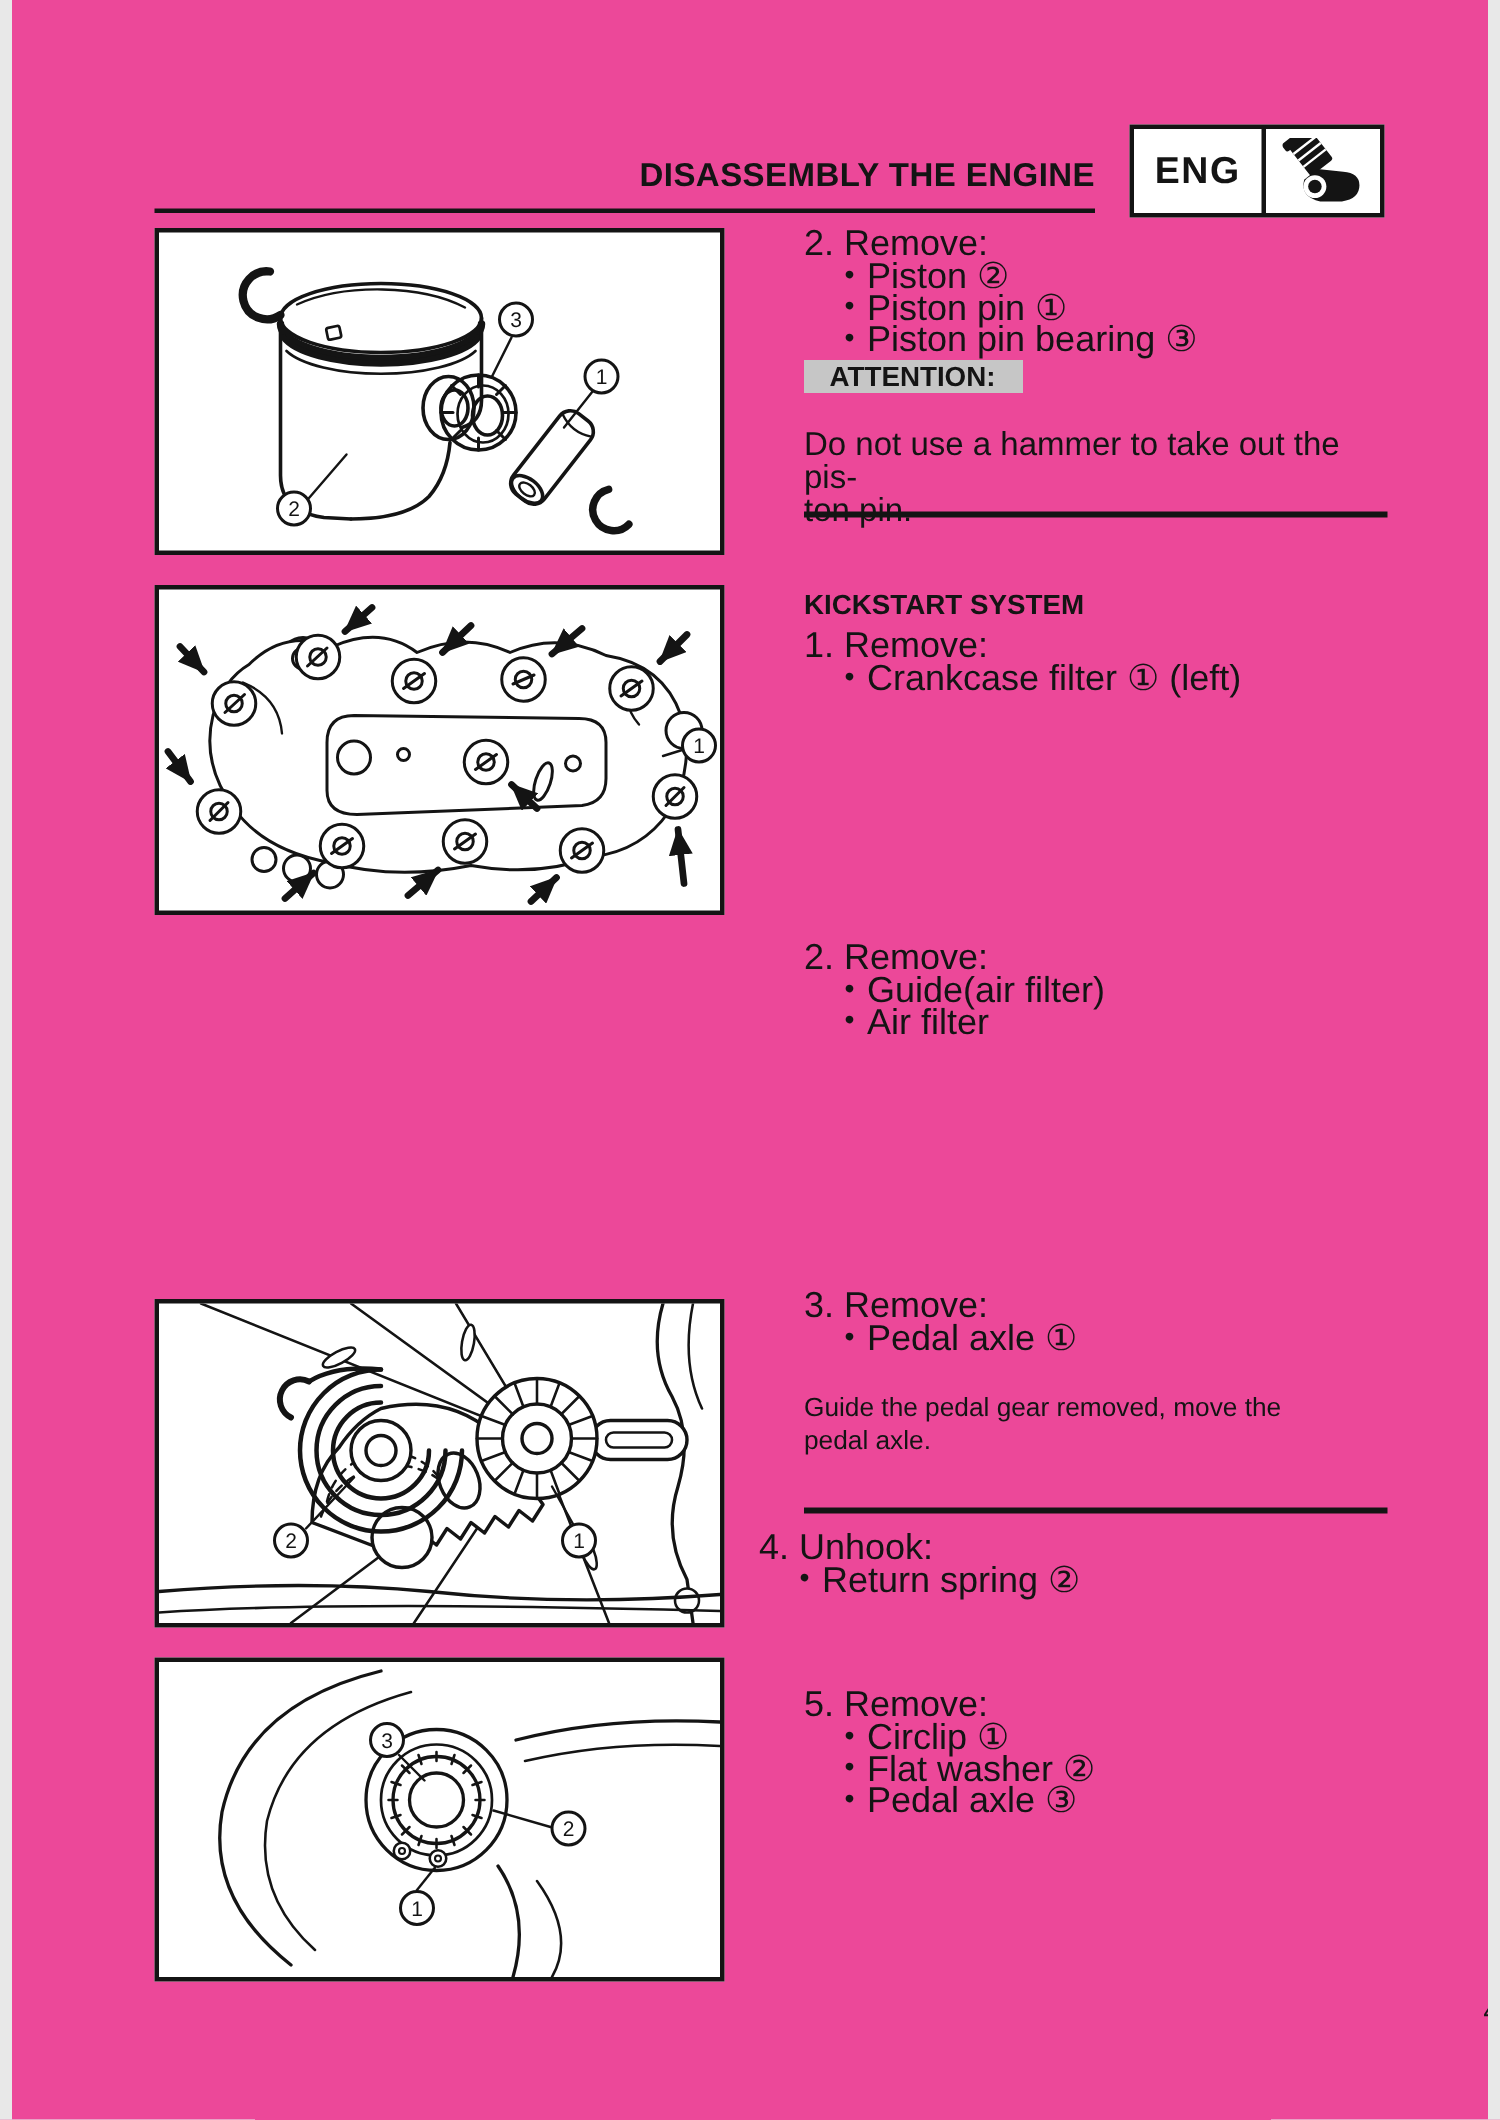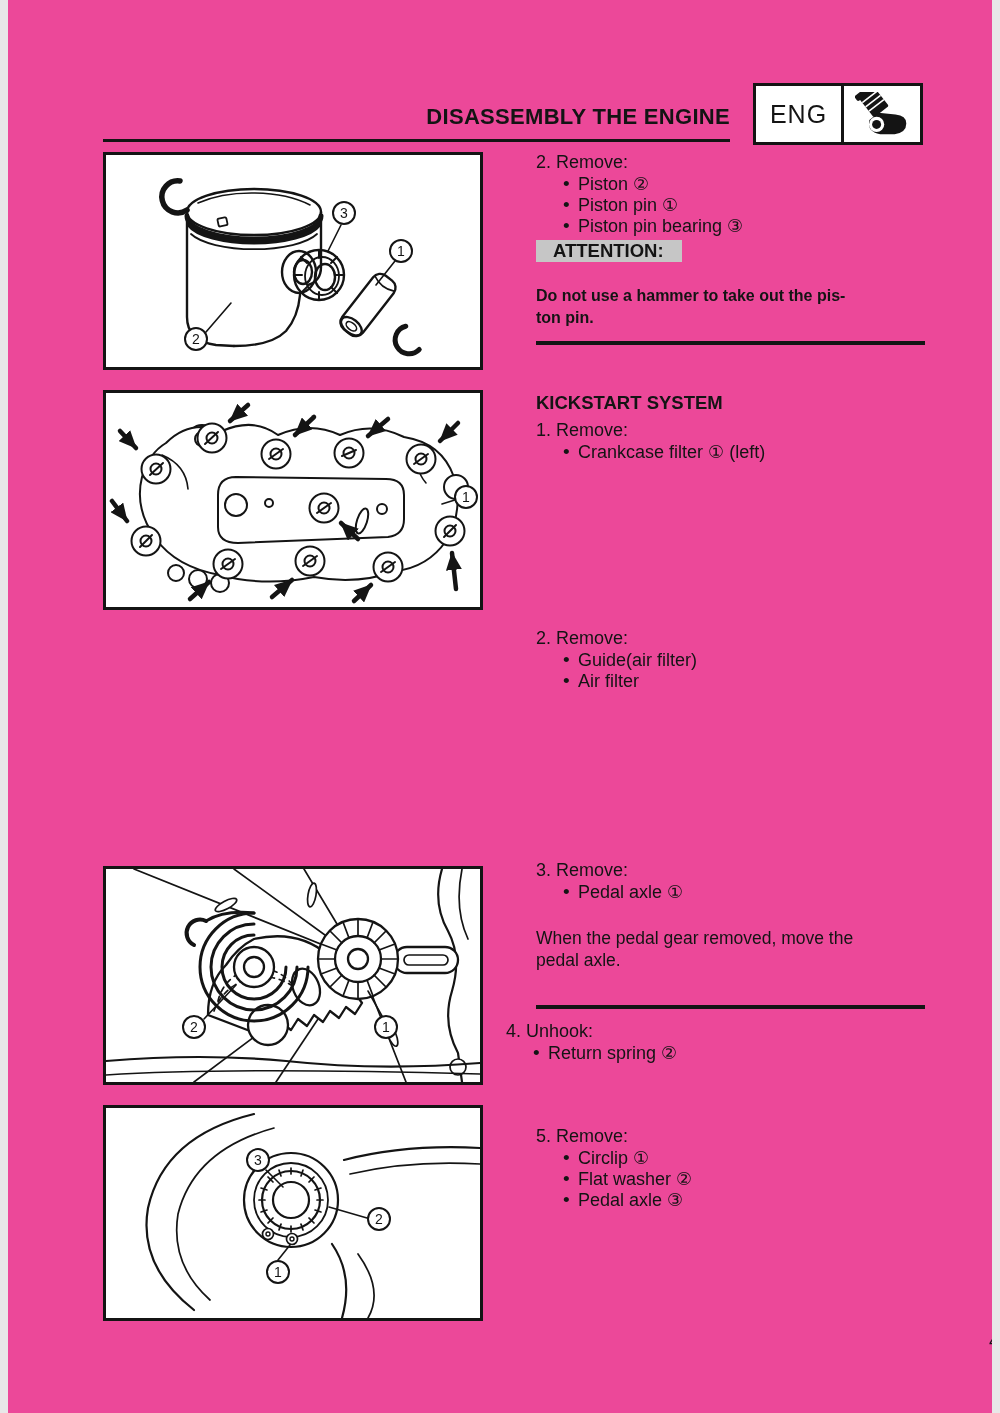--- a/index.html
+++ b/index.html
@@ -14,56 +14,56 @@
     position:absolute; left:95px; top:104px; width:627px;
     text-align:right; font-size:22px; font-weight:bold; letter-spacing:.3px;
   }
   .title-rule { position:absolute; left:95px; top:139px; width:627px; height:3px; background:#141414; }
   .badge {
     position:absolute; left:745px; top:83px; width:170px; height:62px;
     border:3px solid #141414; box-sizing:border-box; display:flex; background:#fff;
   }
   .badge-left {
     flex:1; display:flex; align-items:center; justify-content:center;
-    font-size:25px; font-weight:normal; letter-spacing:1px;
+    font-size:25px; font-weight:bold; letter-spacing:1px;
     border-right:3px solid #141414;
   }
   .badge-right { width:76px; display:flex; align-items:center; justify-content:center; }
   
   .fig {
     position:absolute; left:95px; width:380px;
     border:3px solid #141414; box-sizing:border-box; background:#fff;
   }
   #fig1 { top:152px; height:218px; }
   #fig2 { top:390px; height:220px; }
   #fig3 { top:866px; height:219px; }
   #fig4 { top:1105px; height:216px; }
   .fig svg { position:absolute; left:0; top:0; width:100%; height:100%; }
   .fig-label {
     position:absolute; width:24px; height:24px; box-sizing:border-box;
     border:2px solid #141414; border-radius:50%; background:#fff;
     display:flex; align-items:center; justify-content:center;
     font-size:14px; line-height:1; z-index:2;
   }
   
-  .txt { position:absolute; font-size:18px; line-height:21px; }
+  .txt { position:absolute; font-size:24px; line-height:21px; }
   .step-head { white-space:pre; }
   ul.bullets { margin:1px 0 0 0; padding:0; list-style:none; }
   ul.bullets li { position:relative; margin-left:27px; padding-left:15px; }
   ul.bullets li::before { content:"\2022"; position:absolute; left:0; top:-1px; font-size:19px; }
   .sec-heading { position:absolute; font-size:18.5px; font-weight:bold; }
   .attn-wrap { position:absolute; left:528px; top:240px; width:389px; }
   .attn-row { display:flex; height:43px;flex-direction:column; }
   .attn-box {
     width:146px; background:#c6c6c6; box-sizing:border-box;
     display:flex; align-items:center; padding-left:17px;
     font-size:18.5px; font-weight:bold;
   }
   .attn-line { flex:1; height:4px; background:#141414; align-self:center; margin-left:13px; }
-  .attn-text { margin-top:2px; font-size:16px; font-weight:bold; line-height:22px; }
+  .attn-text { margin-top:2px; font-size:22px; font-weight:normal; line-height:22px; }
   .hrule { position:absolute; left:528px; width:389px; height:3.5px; background:#141414; }
   .note-wrap { position:absolute; left:528px; top:920px; width:389px; }
   .note-row { display:flex; align-items:center; }
   .note-label { font-size:18.5px; font-weight:bold; }
   .note-line { flex:1; height:3.5px; background:#141414; margin-left:12px; margin-top:3px; }
   .note-text { margin-top:7px; font-size:17.5px; line-height:22px; }
   .page-num {
     position:absolute; left:0; top:1334px; width:1000px;
     text-align:right; font-size:13px; font-weight:bold;
   }
@@ -388,21 +388,21 @@
 
   <div class="txt" style="left:528px;top:860px;width:390px">
     <div class="step-head">3. Remove:</div>
     <ul class="bullets">
       <li>Pedal axle ①</li>
     </ul>
   </div>
 
   <div class="note-wrap">
     <div class="note-text">
-      <div>When the pedal gear removed, move the</div>
+      <div>Guide the pedal gear removed, move the</div>
       <div>pedal axle.</div>
     </div>
   </div>
   <div class="hrule" style="top:1005px"></div>
 
   <div class="txt" style="left:498px;top:1021px;width:390px">
     <div class="step-head">4. Unhook:</div>
     <ul class="bullets">
       <li>Return spring ②</li>
     </ul>

